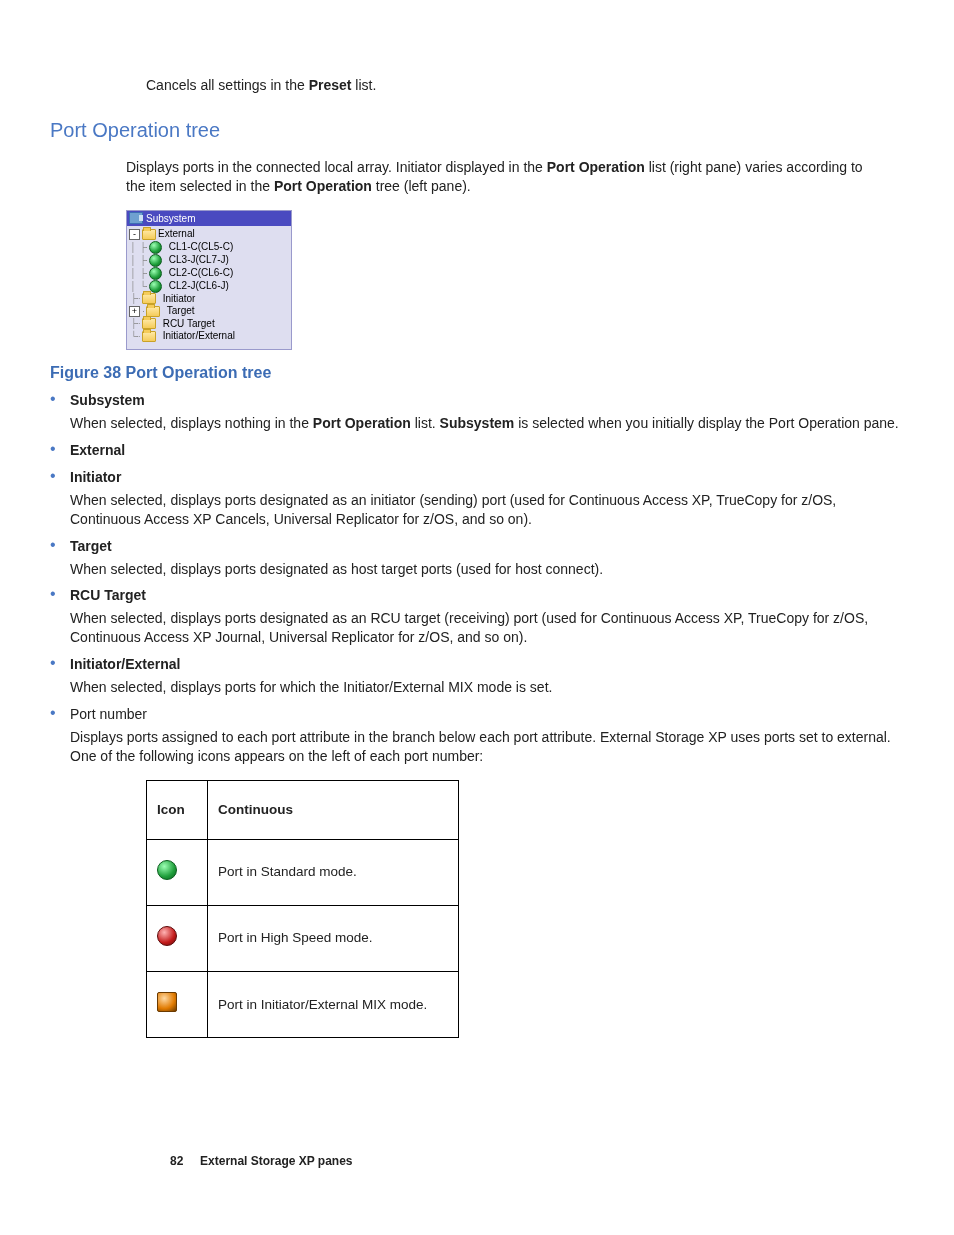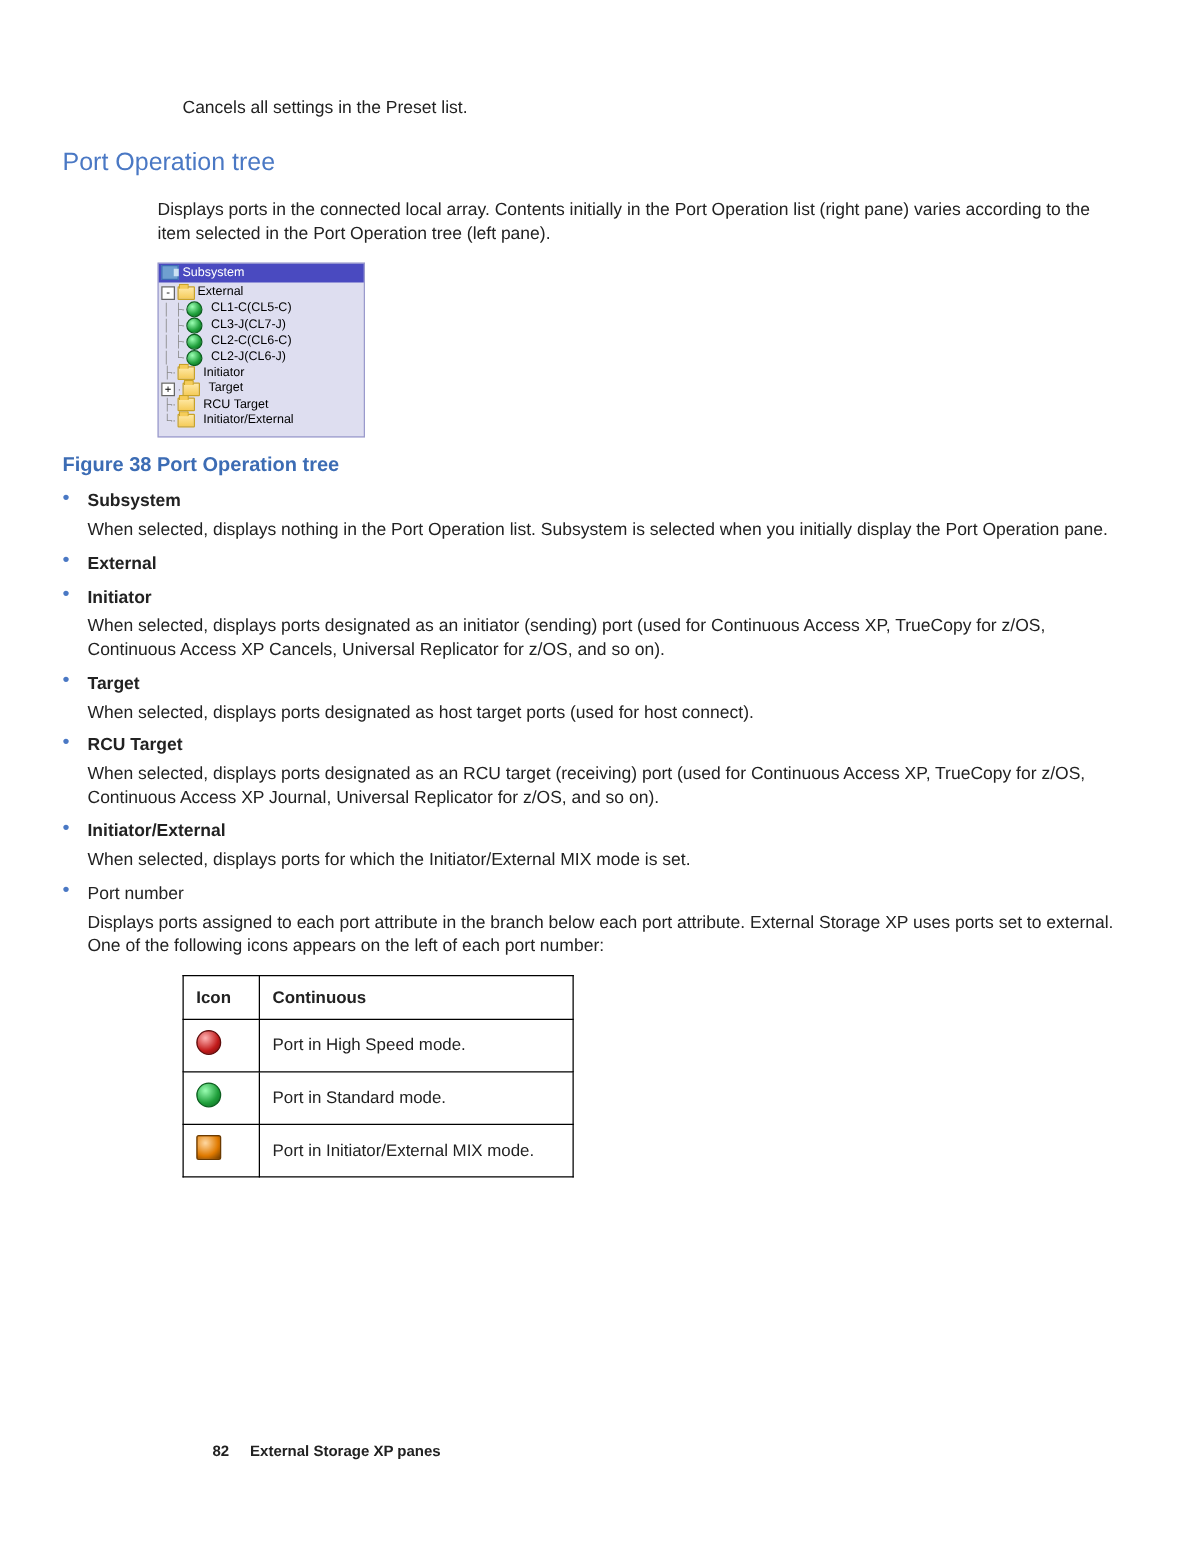--- a/index.html
+++ b/index.html
@@ -32,21 +32,21 @@
     content: "•";
     color: #4a78c4;
     position: absolute;
     left: 0;
     top: 0;
     font-size: 16px;
     line-height: 1;
   }
   .term { font-weight: bold; }
   .def { margin: 4px 0 8px 0; }
-  .strong { font-weight: normal; }
+  .strong { font-weight: bold; }
   
   .tree {
     background: #dedef0;
     border: 1px solid #9a9acc;
     width: 164px;
     font-family: "MS Sans Serif", Tahoma, sans-serif;
     font-size: 10px;
     color: #000;
     margin: 8px 0 4px 0;
   }
@@ -66,21 +66,21 @@
   .ifold::before{content:"";position:absolute;top:-3px;left:0;width:6px;height:3px;background:#f5cc5a;border:1px solid #c9a227;border-bottom:none;border-radius:1px 1px 0 0;}
   .iport { display:inline-block; width:11px; height:11px; border-radius:50%; background: radial-gradient(circle at 35% 30%, #9bffb3, #1e9e3a 60%, #0c5e1f); border:1px solid #0c5e1f; }
   .iport.red { background: radial-gradient(circle at 35% 30%, #ffb3b3, #c21a1a 60%, #5e0c0c); border-color:#5e0c0c;}
   .iport.org { background: radial-gradient(circle at 35% 30%, #ffd9a3, #e07a00 60%, #6b3a00); border-color:#6b3a00; border-radius:2px;}
   .isub { display:inline-block; width:12px; height:10px; background:#6fa0d0; border:1px solid #3c6cb4; position:relative;}
   .isub::after{content:"";position:absolute;right:-1px;top:2px;width:4px;height:6px;background:#cce1f3;}
   
   table.icon-table { border-collapse: collapse; margin: 14px 0 0 0; }
   table.icon-table th, table.icon-table td {
     border: 1.5px solid #000;
-    padding: 8px 10px;
+    padding: 20px 10px;
     text-align: left;
     vertical-align: middle;
     font-size: 13.5px;
     margin-top: 47px;
   }
   table.icon-table th { font-weight: bold; }
   .cell-icon { width: 40px; text-align:center; }
   .footer { position: absolute; left: 120px; top: 1077px; font-size: 12px; font-weight: bold; }
   .pagewrap { position: relative; min-height: 1173px; }
 </style>
@@ -88,21 +88,21 @@
 <body>
 <div class="pagewrap">
 
 <p class="indent2">
   <span>Cancels all settings in the </span><span class="strong">Preset</span><span> list.</span>
 </p>
 
 <h1 class="section">Port Operation tree</h1>
 
 <p class="indent1">
-  <span>Displays ports in the connected local array. Contents initially in the </span><span class="strong">Port Operation</span><span> list (right pane) varies according to the item selected in the </span><span class="strong">Port Operation</span><span> tree (left pane).</span>
+  <span>Displays ports in the connected local array. Initiator displayed in the </span><span class="strong">Port Operation</span><span> list (right pane) varies according to the item selected in the </span><span class="strong">Port Operation</span><span> tree (left pane).</span>
 </p>
 
 <div class="indent1">
   <div class="tree">
     <div class="tree-head">
       <span class="isub"></span>
       <span>Subsystem</span>
     </div>
     <div class="tree-body">
       <div class="tree-row">
@@ -155,26 +155,26 @@
     </ul>
 
 <div class="indent2">
   <table class="icon-table">
     <tbody>
           <tr>
       <th class="cell-icon">Icon</th>
       <th style="width:230px">Continuous</th>
     </tr>
     <tr>
+      <td class="cell-icon"><span class="iport" style="width:18px;height:18px"></span></td>
+      <td>Port in Standard mode.</td>
+    </tr>
+    <tr>
       <td class="cell-icon"><span class="iport red" style="width:18px;height:18px"></span></td>
       <td>Port in High Speed mode.</td>
-    </tr>
-    <tr>
-      <td class="cell-icon"><span class="iport" style="width:18px;height:18px"></span></td>
-      <td>Port in Standard mode.</td>
     </tr>
     <tr>
       <td class="cell-icon"><span class="iport org" style="width:18px;height:18px"></span></td>
       <td>Port in Initiator/External MIX mode.</td>
     </tr>
   </tbody>
       </table>
 </div>
 
 <div class="footer">

